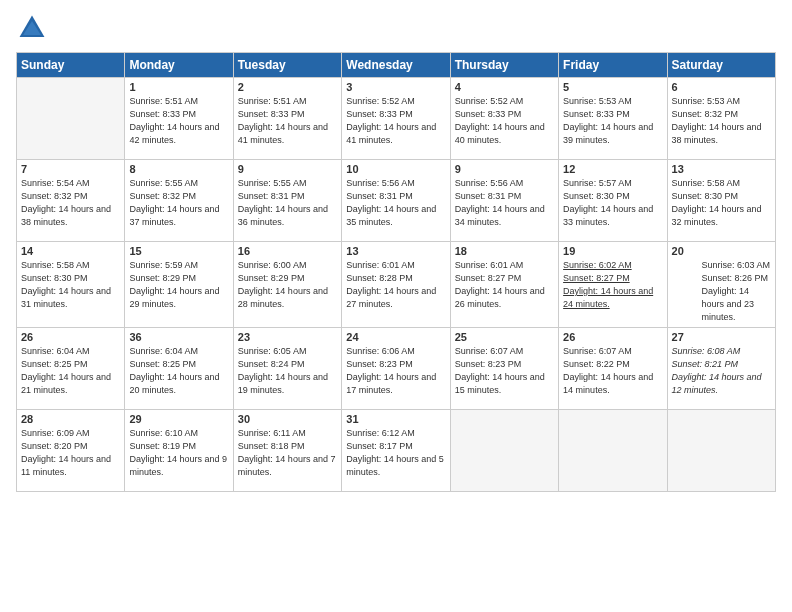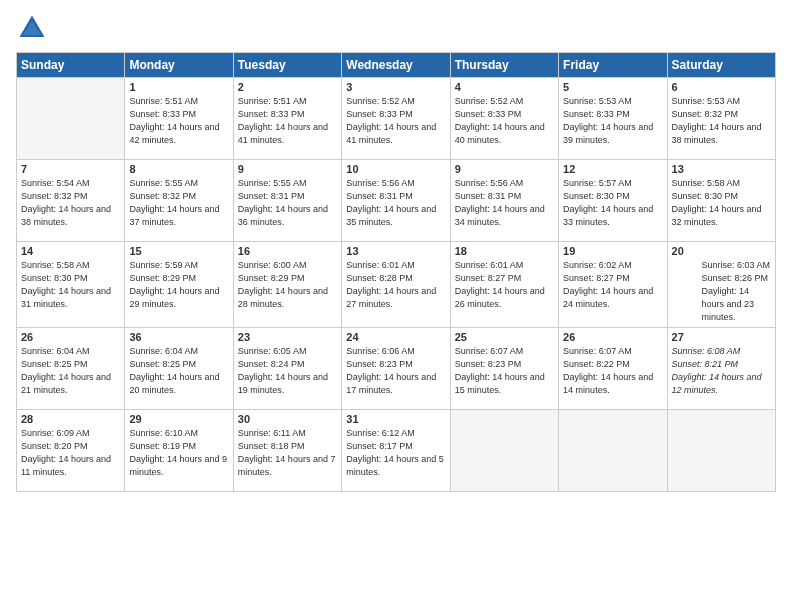--- a/index.html
+++ b/index.html
@@ -241,21 +241,21 @@
 Daylight: 14 hours and 27 minutes.</div>
           </td>
           <td>
             <span class="day-num">18</span>
             <div class="day-info" style="white-space: pre-line;">Sunrise: 6:01 AM
 Sunset: 8:27 PM
 Daylight: 14 hours and 26 minutes.</div>
           </td>
           <td>
             <span class="day-num">19</span>
-            <div class="day-info" style="white-space: pre-line;">Sunrise: 6:02 AM
+            <div class="day-info" style="white-space: pre-line; text-decoration: underline;">Sunrise: 6:02 AM
 Sunset: 8:27 PM
 Daylight: 14 hours and 24 minutes.</div>
           </td>
           <td>
             <span class="day-num">20</span>
             <div class="day-info" style="white-space: pre-line; margin-left: 30px;">Sunrise: 6:03 AM
 Sunset: 8:26 PM
 Daylight: 14 hours and 23 minutes.</div>
           </td>
         </tr>

